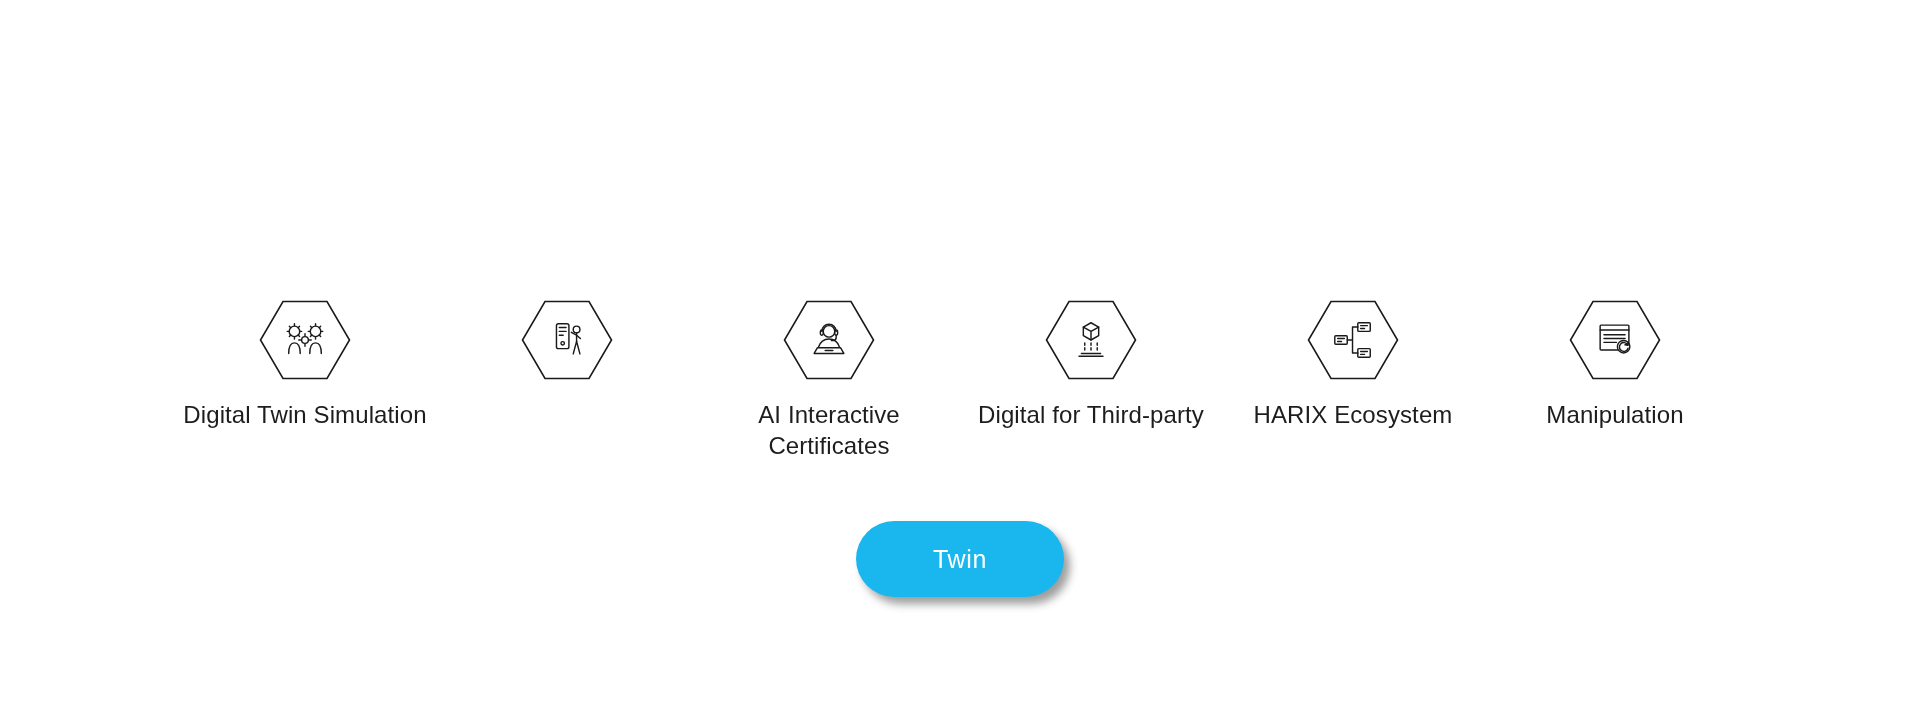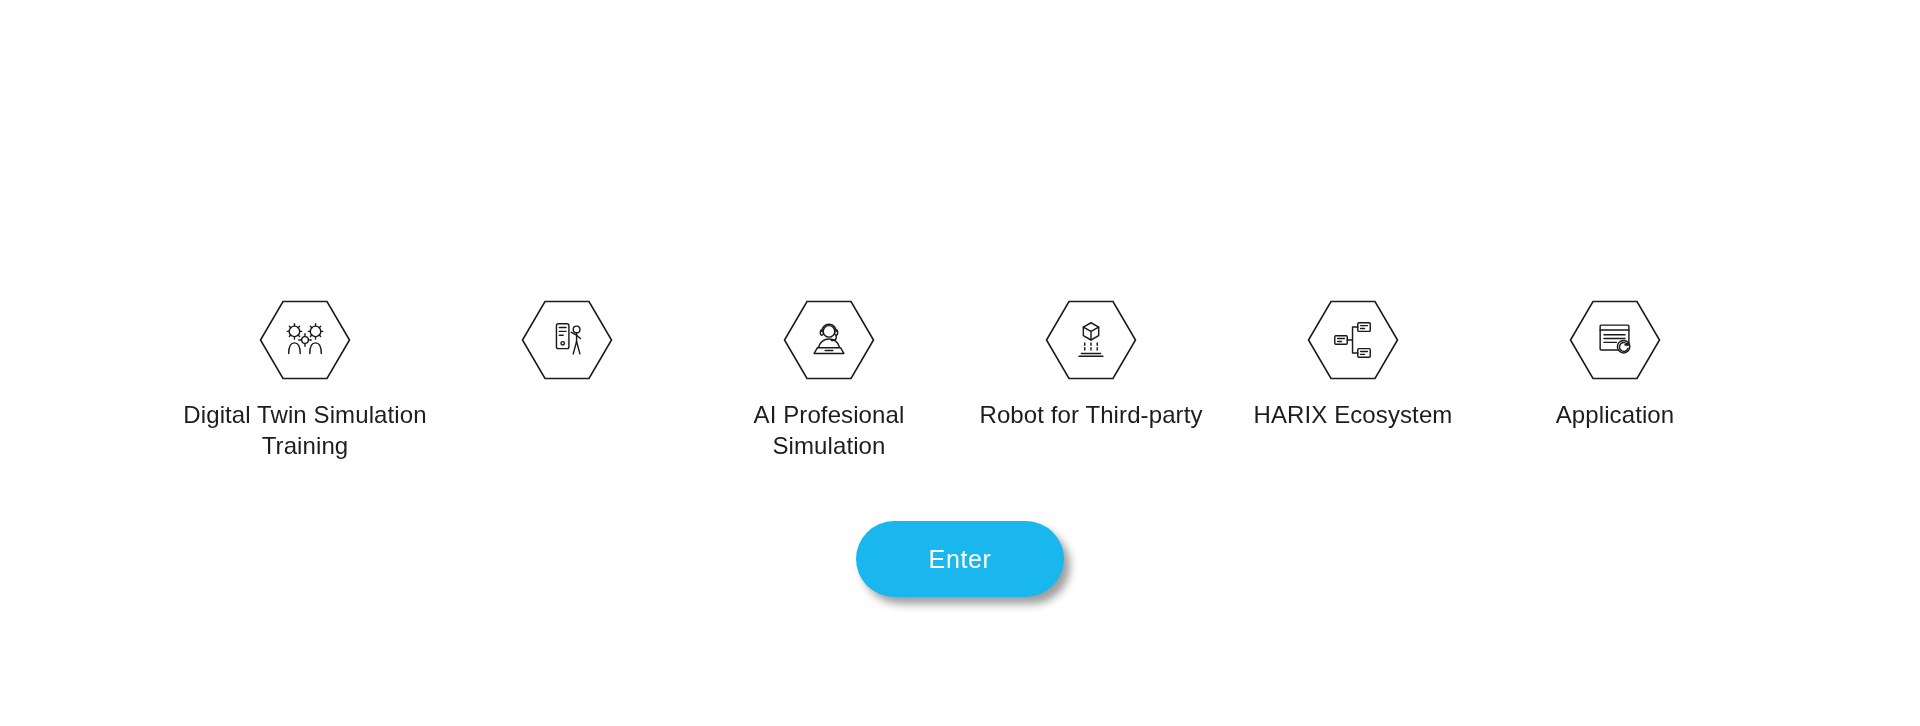--- a/index.html
+++ b/index.html
@@ -93,21 +93,20 @@
             <path d="M35 7v2M35 21v2M27.5 15h2M40.5 15h2M29.7 9.7l1.4 1.4M38.9 18.9l1.4 1.4M40.3 9.7l-1.4 1.4M31.1 18.9l-1.4 1.4"></path>
             <path d="M29 38c0-7 2.5-11 6-11s6 4 6 11"></path>
             <circle cx="24" cy="24" r="3.5" fill="#fff"></circle>
             <path d="M24 19.5v-2M24 28.5v2M19.5 24h-2M28.5 24h2"></path>
           </g>
             </svg>
         </span>
       </div>
       <div class="feature-label">
         <span>Digital Twin Simulation</span>
-        <span>Training</span>
       </div>
     </div>
 
     <div class="feature">
       <div class="hex-wrap">
         <svg class="hex-outline" viewBox="0 0 92 80">
           <polygon points="24,1.5 68,1.5 90.5,40 68,78.5 24,78.5 1.5,40" fill="#ffffff" stroke="#1a1a1a" stroke-width="1.6"></polygon>
         </svg>
         <span class="hex-icon">
           <svg viewBox="0 0 48 48">
@@ -139,22 +138,22 @@
             <rect x="30" y="13.5" width="3" height="5.5" rx="1.5"></rect>
             <path d="M31.5 19v2.5a3 3 0 0 1-3 3h-2"></path>
             <path d="M13 31.5c2-6 6.5-8.5 11-8.5s9 2.5 11 8.5"></path>
             <path d="M12 32h24l3.5 6H8.5z"></path>
             <path d="M20 35h8"></path>
           </g>
             </svg>
         </span>
       </div>
       <div class="feature-label">
-        <span>AI Profesional</span>
-        <span>Simulation</span>
+        <span>AI Interactive</span>
+        <span>Certificates</span>
       </div>
     </div>
 
     <div class="feature">
       <div class="hex-wrap">
         <svg class="hex-outline" viewBox="0 0 92 80">
           <polygon points="24,1.5 68,1.5 90.5,40 68,78.5 24,78.5 1.5,40" fill="#ffffff" stroke="#1a1a1a" stroke-width="1.6"></polygon>
         </svg>
         <span class="hex-icon">
           <svg viewBox="0 0 48 48">
@@ -163,21 +162,21 @@
             <path d="M16 10.5l8 4.5 8-4.5M24 15v9"></path>
             <path d="M17.5 27v8" stroke-dasharray="2.5 2.5"></path>
             <path d="M24 27v8" stroke-dasharray="2.5 2.5"></path>
             <path d="M30.5 27v8" stroke-dasharray="2.5 2.5"></path>
             <path d="M14 38h20M11.5 41h25"></path>
           </g>
             </svg>
         </span>
       </div>
       <div class="feature-label">
-        <span>Robot for Third-party</span>
+        <span>Digital for Third-party</span>
       </div>
     </div>
 
     <div class="feature">
       <div class="hex-wrap">
         <svg class="hex-outline" viewBox="0 0 92 80">
           <polygon points="24,1.5 68,1.5 90.5,40 68,78.5 24,78.5 1.5,40" fill="#ffffff" stroke="#1a1a1a" stroke-width="1.6"></polygon>
         </svg>
         <span class="hex-icon">
           <svg viewBox="0 0 48 48">
@@ -211,21 +210,21 @@
             <path d="M8.5 13.5h30"></path>
             <path d="M12.5 18.5h22M12.5 22.5h22M12.5 26.5h13"></path>
             <circle cx="33" cy="31" r="6.5" fill="#ffffff"></circle>
             <path d="M37.3 29.2a4.6 4.6 0 1 0 .3 3.4"></path>
             <path d="M38 26.4l-.5 3.2-3.1-.6" fill="#1a1a1a"></path>
           </g>
             </svg>
         </span>
       </div>
       <div class="feature-label">
-        <span>Application</span>
+        <span>Manipulation</span>
       </div>
     </div>
 
   </div>
 
-  <button class="enter-btn">Enter</button>
+  <button class="enter-btn">Twin</button>
 
 </div>
 
 </body></html>

